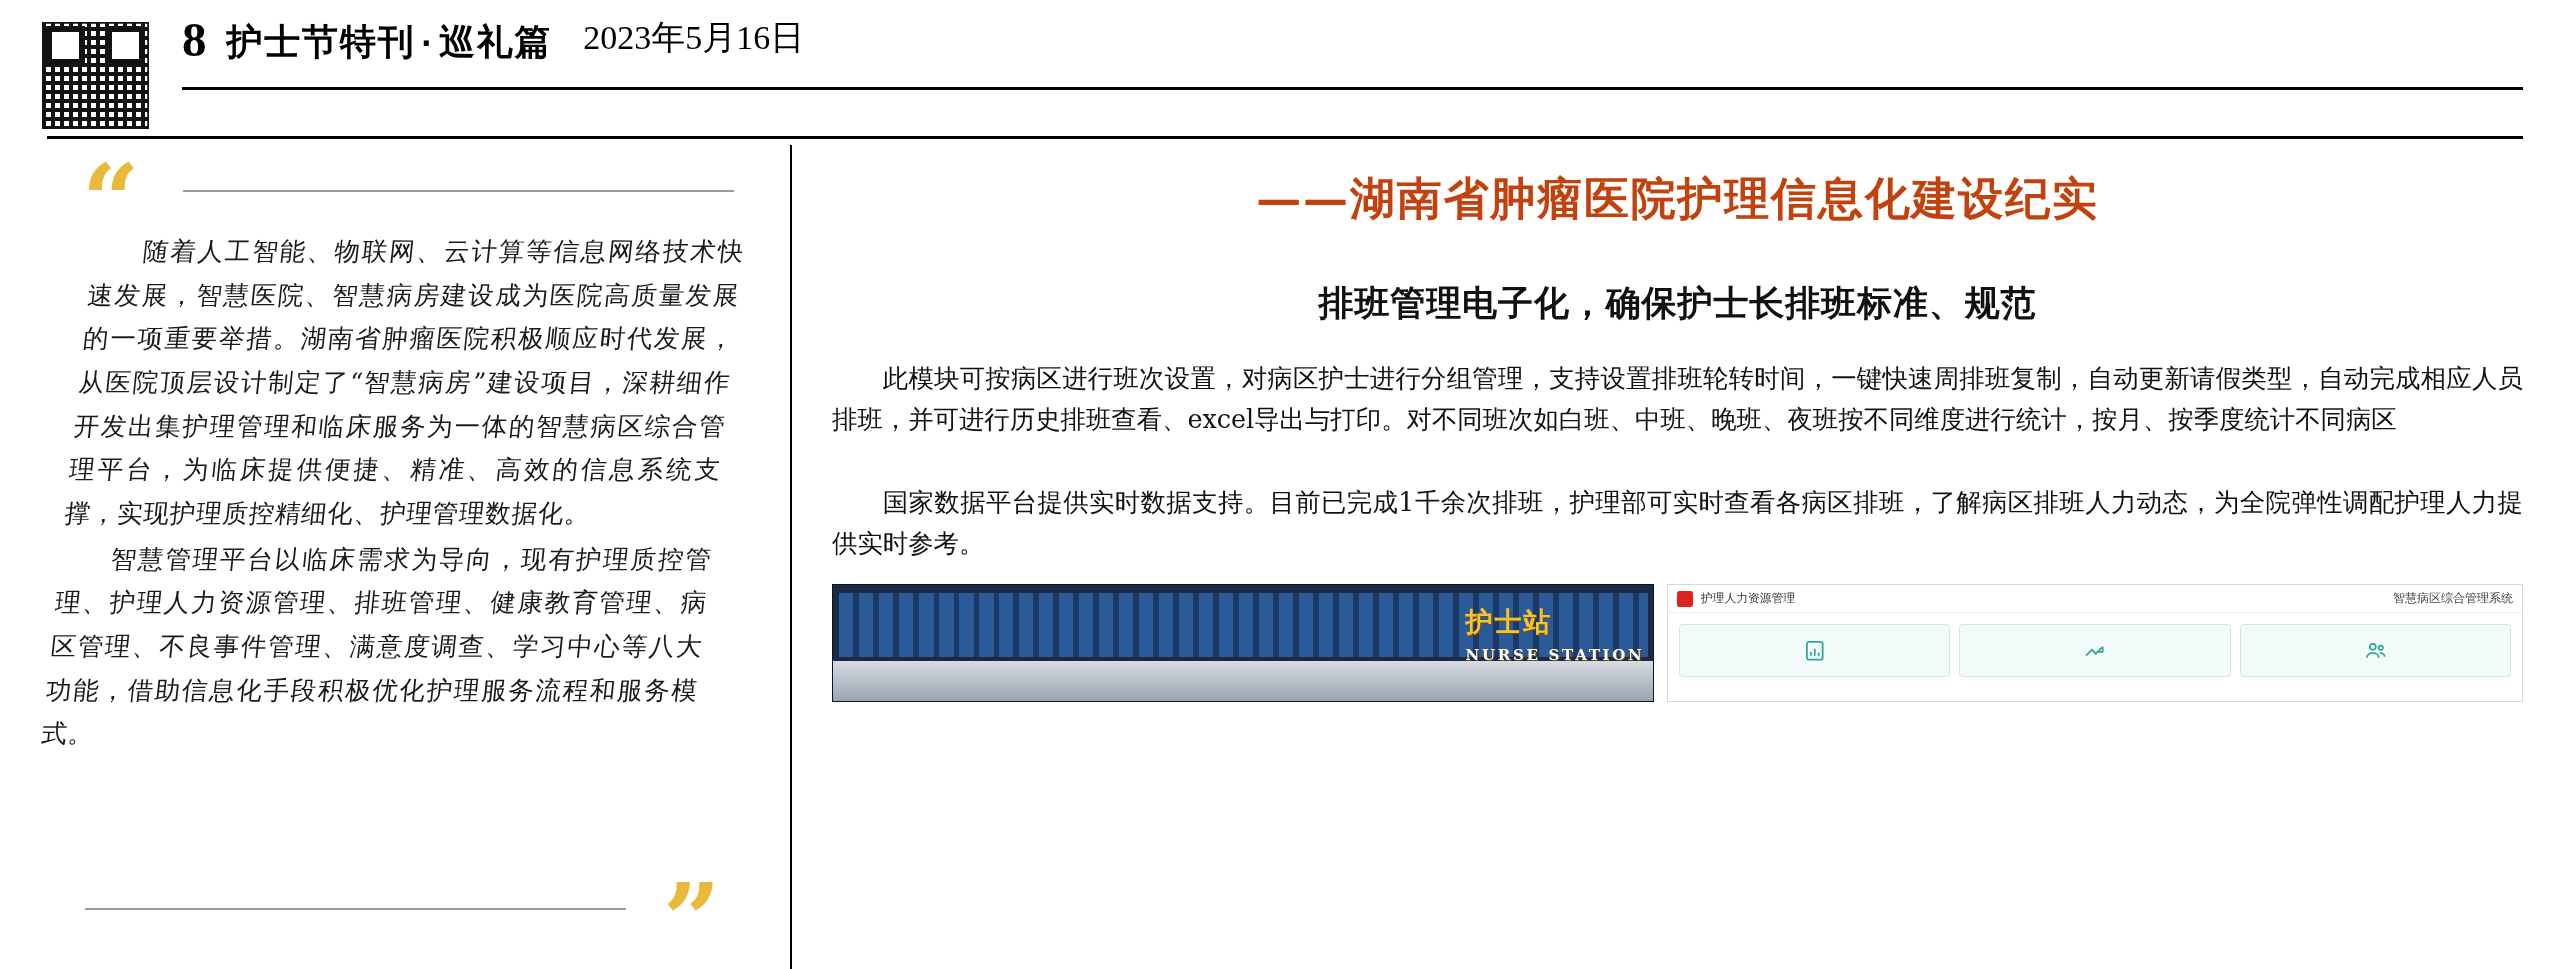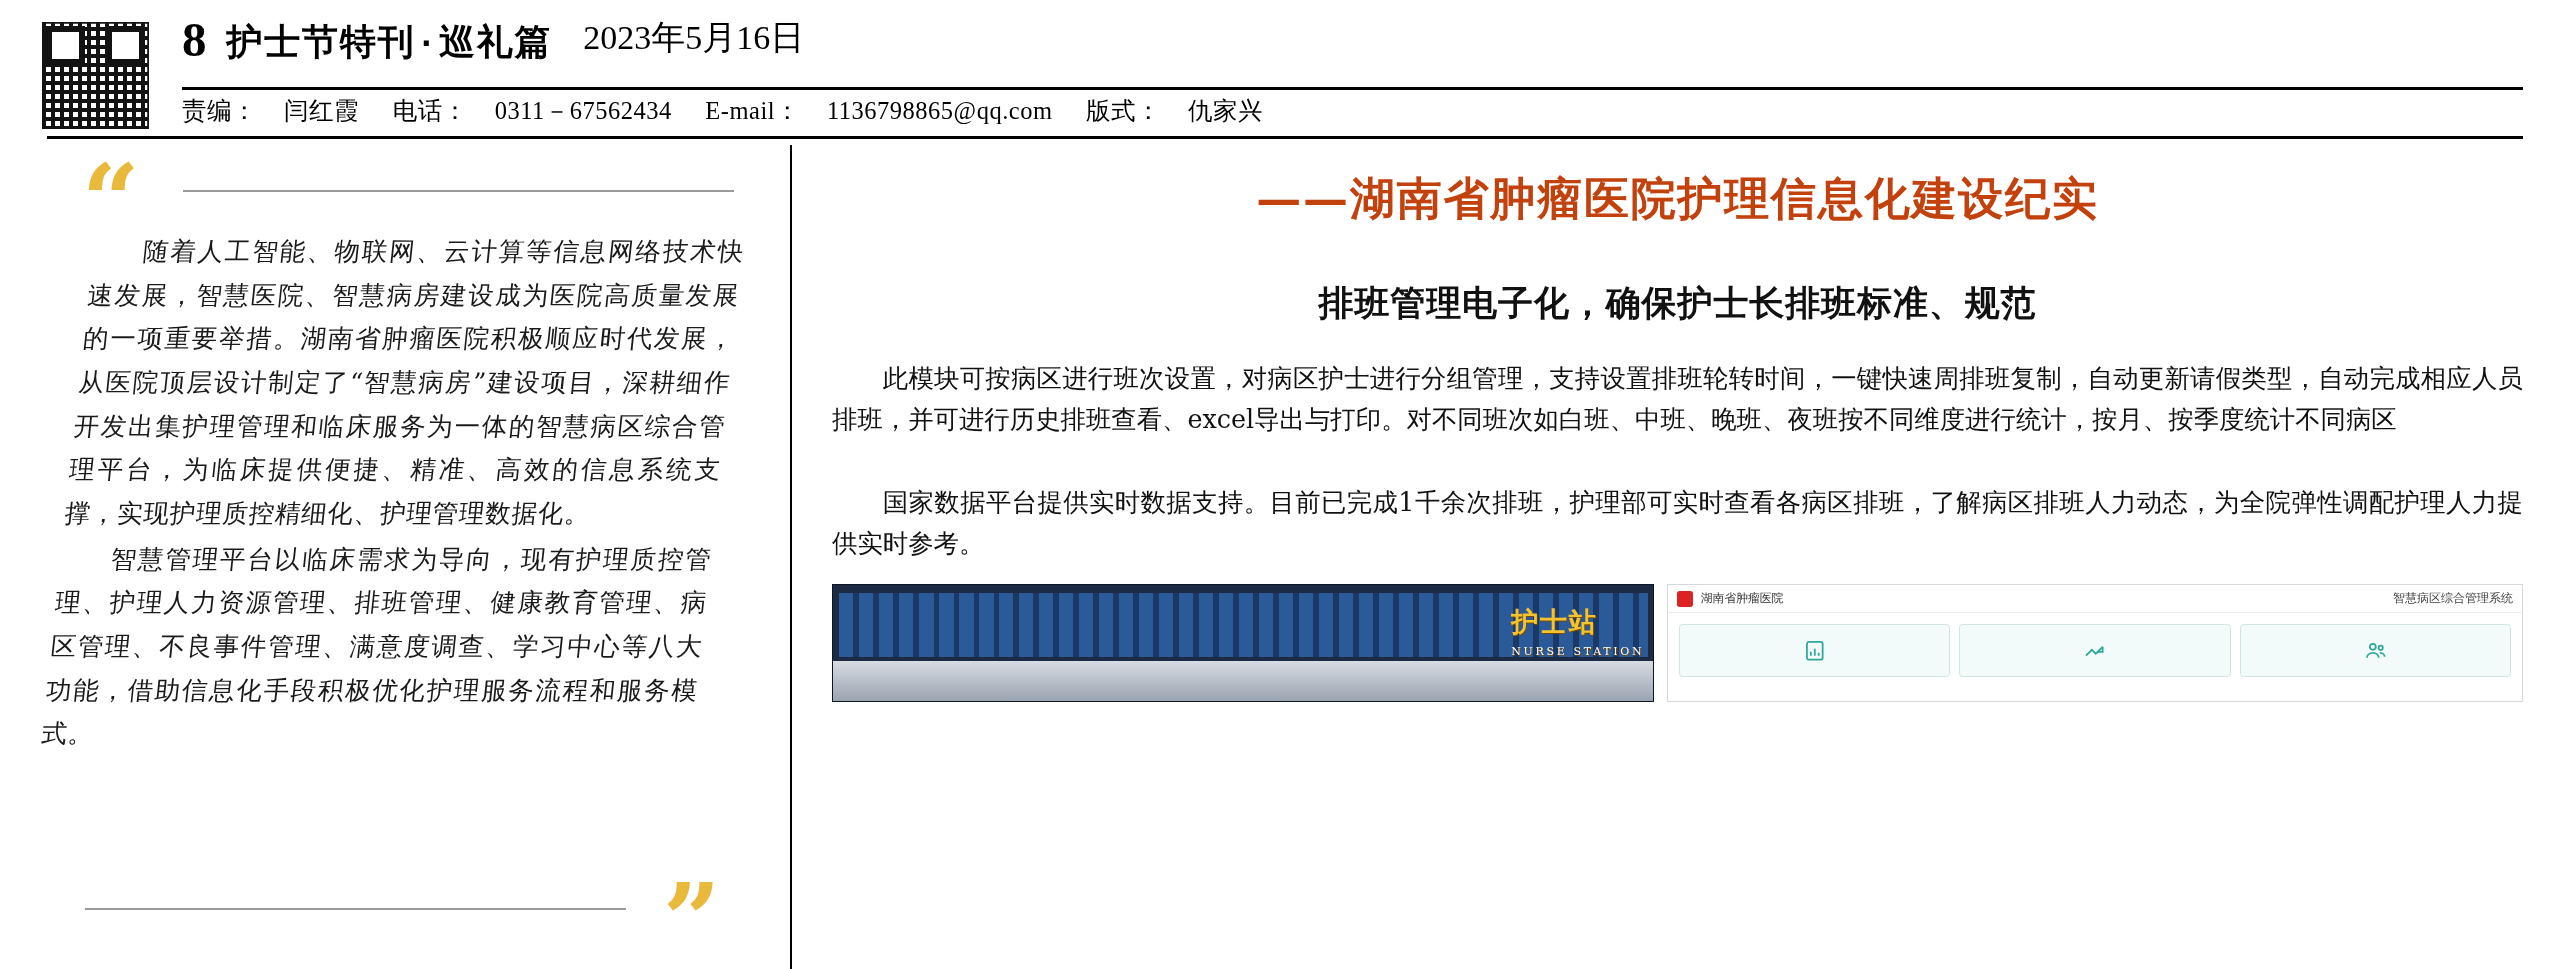--- a/index.html
+++ b/index.html
@@ -274,24 +274,24 @@
     right: 9px; top: 14.5px;
     font-family: "DejaVu Serif", serif;
     font-weight: bold;
     color: #f4c430;
     font-size: 27px;
     letter-spacing: 1.8px;
     text-shadow: 0.9px 0.9px 0 #7a4a00;
   }
   .photo .sign small {
     display: block;
-    font-size: 11px;
+    font-size: 15px;
     letter-spacing: 2.7px;
     color: #fff;
-    font-weight: normal;
+    font-weight: bold;
   }
   .appmock {
     width: 51%;
     background: #ffffff;
     border: 0.9px solid #d5d9de;
     position: relative;
     overflow: hidden;
   }
   .appmock .apptop {
     height: 27px;
@@ -337,26 +337,20 @@
 
   <div class="mast-row">
     <div class="page-num">8</div>
     <div class="mast-title">护士节特刊·巡礼篇</div>
     <div class="mast-date">2023年5月16日</div>
   </div>
 
 
   <div class="mast-rule"></div>
 
-  <div class="credits">
-    <span>责编：</span><span>闫红霞</span>
-    <span>电话：</span><span>0311－67562434</span>
-    <span>E-mail：</span><span>1136798865@qq.com</span>
-    <span>版式：</span><span>仇家兴</span>
-  </div>
 
   <div class="mast-rule2"></div>
 </div>
 
 <div class="sheet">
 
   <div class="leadbox">
     <div class="quote-mark quote-open">“</div>
     <div class="lead-rule-top"></div>
 
@@ -386,21 +380,21 @@
             <div class="deskbar"></div>
             <div class="sign">
               <span>护士站</span>
               <small>NURSE STATION</small>
             </div>
           </div>
 
           <div class="appmock">
             <div class="apptop">
               <div class="logo-dot"></div>
-              <div class="app-sub">湖南省肿瘤医院</div>
+              <div class="app-sub">护理人力资源管理</div>
               <div class="app-title-cn">智慧病区综合管理系统</div>
             </div>
             <div class="tiles">
               <div class="tile">
                 <span>
                   <svg width="23.6" height="23.6" viewBox="0 0 24 24" fill="none" stroke="#2fa89b" stroke-width="1.8">
                     <rect x="4" y="3" width="16" height="18" rx="2"></rect>
                     <path d="M8 13v4M12 10v7M16 14v3"></path>
                   </svg>
                 </span>

